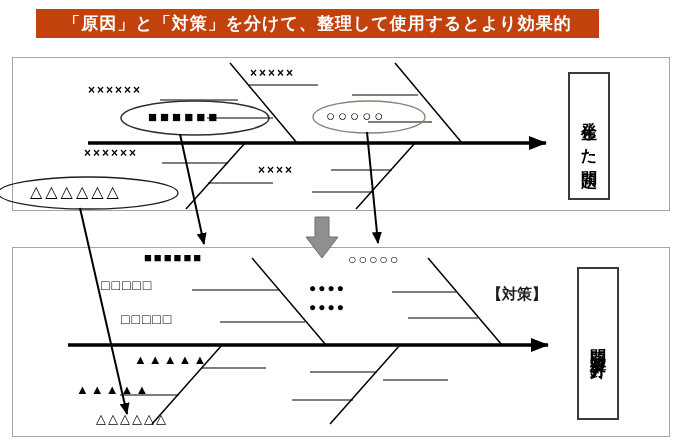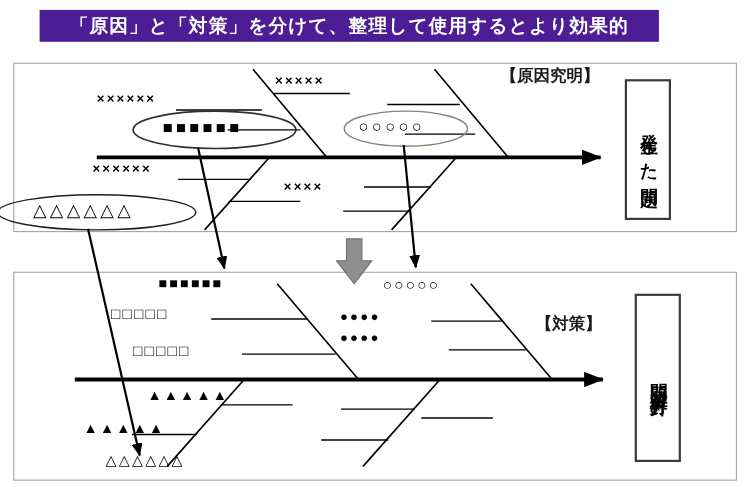--- a/index.html
+++ b/index.html
@@ -2,21 +2,21 @@
 <html><head>
 <meta charset="utf-8">
 <style>
   html,body{margin:0;padding:0;background:#fff;}
   .stage{
     position:relative;width:683px;height:443px;overflow:hidden;background:#fff;
     font-family:"Liberation Sans","DejaVu Sans",sans-serif;color:#000;
   }
   .banner{
     position:absolute;left:36px;top:9px;width:563px;height:29px;
-    background:#4c1d95;color:#fff;font-size:17px;font-weight:bold;
+    background:#c2410c;color:#fff;font-size:17px;font-weight:bold;
     display:flex;align-items:center;justify-content:center;letter-spacing:1px;
     box-sizing:border-box;padding:0 6px;white-space:nowrap;
   }
   .panel{
     position:absolute;border:1px solid #a6a6a6;background:transparent;box-sizing:border-box;
   }
   .panel.cause{left:12px;top:57px;width:658px;height:154px;}
   .panel.measure{left:12px;top:247px;width:658px;height:190px;}
   .panel-title{
     position:absolute;font-size:15px;font-weight:bold;color:#1a1a1a;white-space:nowrap;
@@ -99,21 +99,20 @@
       <line x1="392" y1="292" x2="456" y2="292" stroke-width="1.2"></line>
       <line x1="408" y1="318" x2="478" y2="318" stroke-width="1.2"></line>
       <line x1="202" y1="368" x2="266" y2="368" stroke-width="1.2"></line>
       <line x1="120" y1="395" x2="179" y2="395" stroke-width="1.2"></line>
       <line x1="310" y1="372" x2="377" y2="372" stroke-width="1.2"></line>
       <line x1="292" y1="400" x2="353" y2="400" stroke-width="1.2"></line>
       <line x1="383" y1="380" x2="448" y2="380" stroke-width="1.2"></line>
     </g>
   </svg>
 
-  <div class="panel-title txt" style="left:455px;top:60px;">【原因究明】</div>
   <div class="result-box txt" style="left:568px;top:72px;width:42px;height:128px;">
     <span>発生した問題</span>
   </div>
 
   <div class="sym" style="left:250px;top:67px;font-size:12px;letter-spacing:2px;">×××××</div>
   <div class="sym" style="left:88px;top:84px;font-size:12px;letter-spacing:2px;">××××××</div>
   <div class="sym" style="left:148px;top:109px;font-size:15px;letter-spacing:3px;">■■■■■■</div>
   <div class="sym" style="left:326px;top:108px;font-size:15px;letter-spacing:3px;">○○○○○</div>
   <div class="sym" style="left:84px;top:147px;font-size:12px;letter-spacing:2px;">××××××</div>
   <div class="sym" style="left:258px;top:164px;font-size:12px;letter-spacing:2px;">××××</div>

